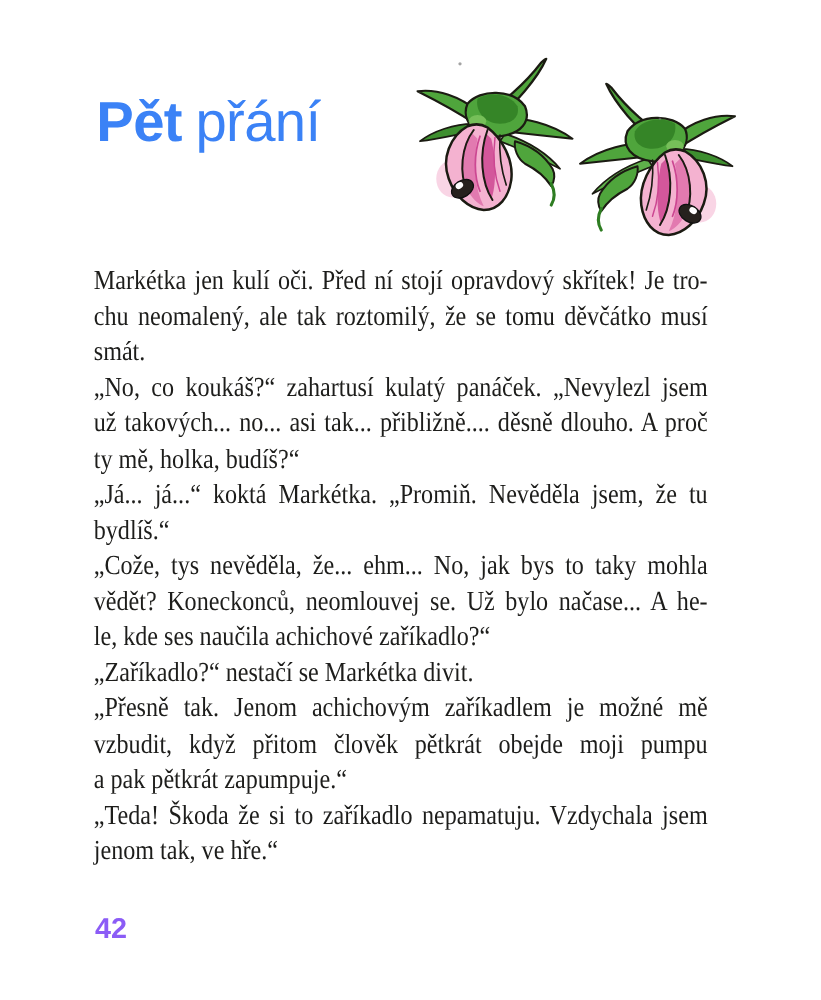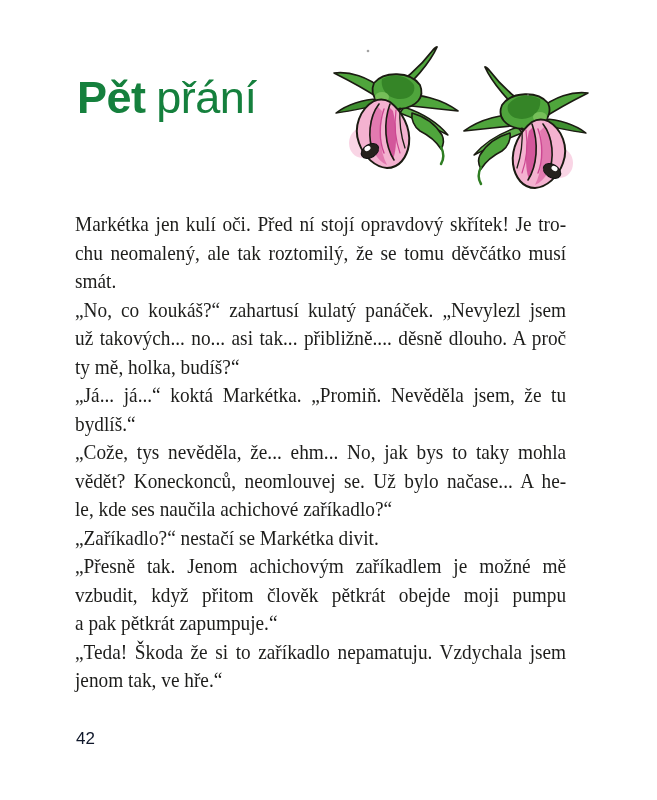--- a/index.html
+++ b/index.html
@@ -4,37 +4,37 @@
 <style>
   html,body{margin:0;padding:0;}
   body{
     width:657px;height:800px;position:relative;background:#ffffff;
     font-family:"Liberation Serif",serif;overflow:hidden;
   }
   .page{position:absolute;left:0;top:0;width:657px;height:800px;background:#ffffff;}
   .title{
     position:absolute;left:77px;top:72px;margin:0;
     font-family:"Liberation Sans",sans-serif;font-size:45px;line-height:1.15;
-    color:#15803d;letter-spacing:-0.5px;white-space:nowrap;font-weight:normal;
+    color:#3b82f6;letter-spacing:-0.5px;white-space:nowrap;font-weight:normal;
   }
   .title .bold{font-weight:bold;}
   .title .rest{font-weight:normal;margin-left:0.24em;}
   .rose-art{position:absolute;left:330px;top:45px;width:262px;height:150px;}
   .story{
     position:absolute;left:75px;top:210px;width:560px;
     transform:scaleX(0.877);transform-origin:0 0;
     font-size:22px;line-height:28.5px;color:#1d1d1b;
   }
   .paragraph{margin:0;}
   .story .line{text-align:justify;text-align-last:justify;}
   .story .line.last{text-align-last:left;}
   .pageno{
     position:absolute;left:76px;top:729px;
-    font-family:"Liberation Sans",sans-serif;font-weight:normal;
-    font-size:17px;color:#0f172a;
+    font-family:"Liberation Sans",sans-serif;font-weight:bold;
+    font-size:23px;color:#8b5cf6;
   }
 </style>
 </head>
 <body>
 
 <div class="page">
 
   <h1 class="title"><span class="bold">Pět</span><span class="rest">přání</span></h1>
 
   <svg class="rose-art" viewBox="0 0 262 150" xmlns="http://www.w3.org/2000/svg">

